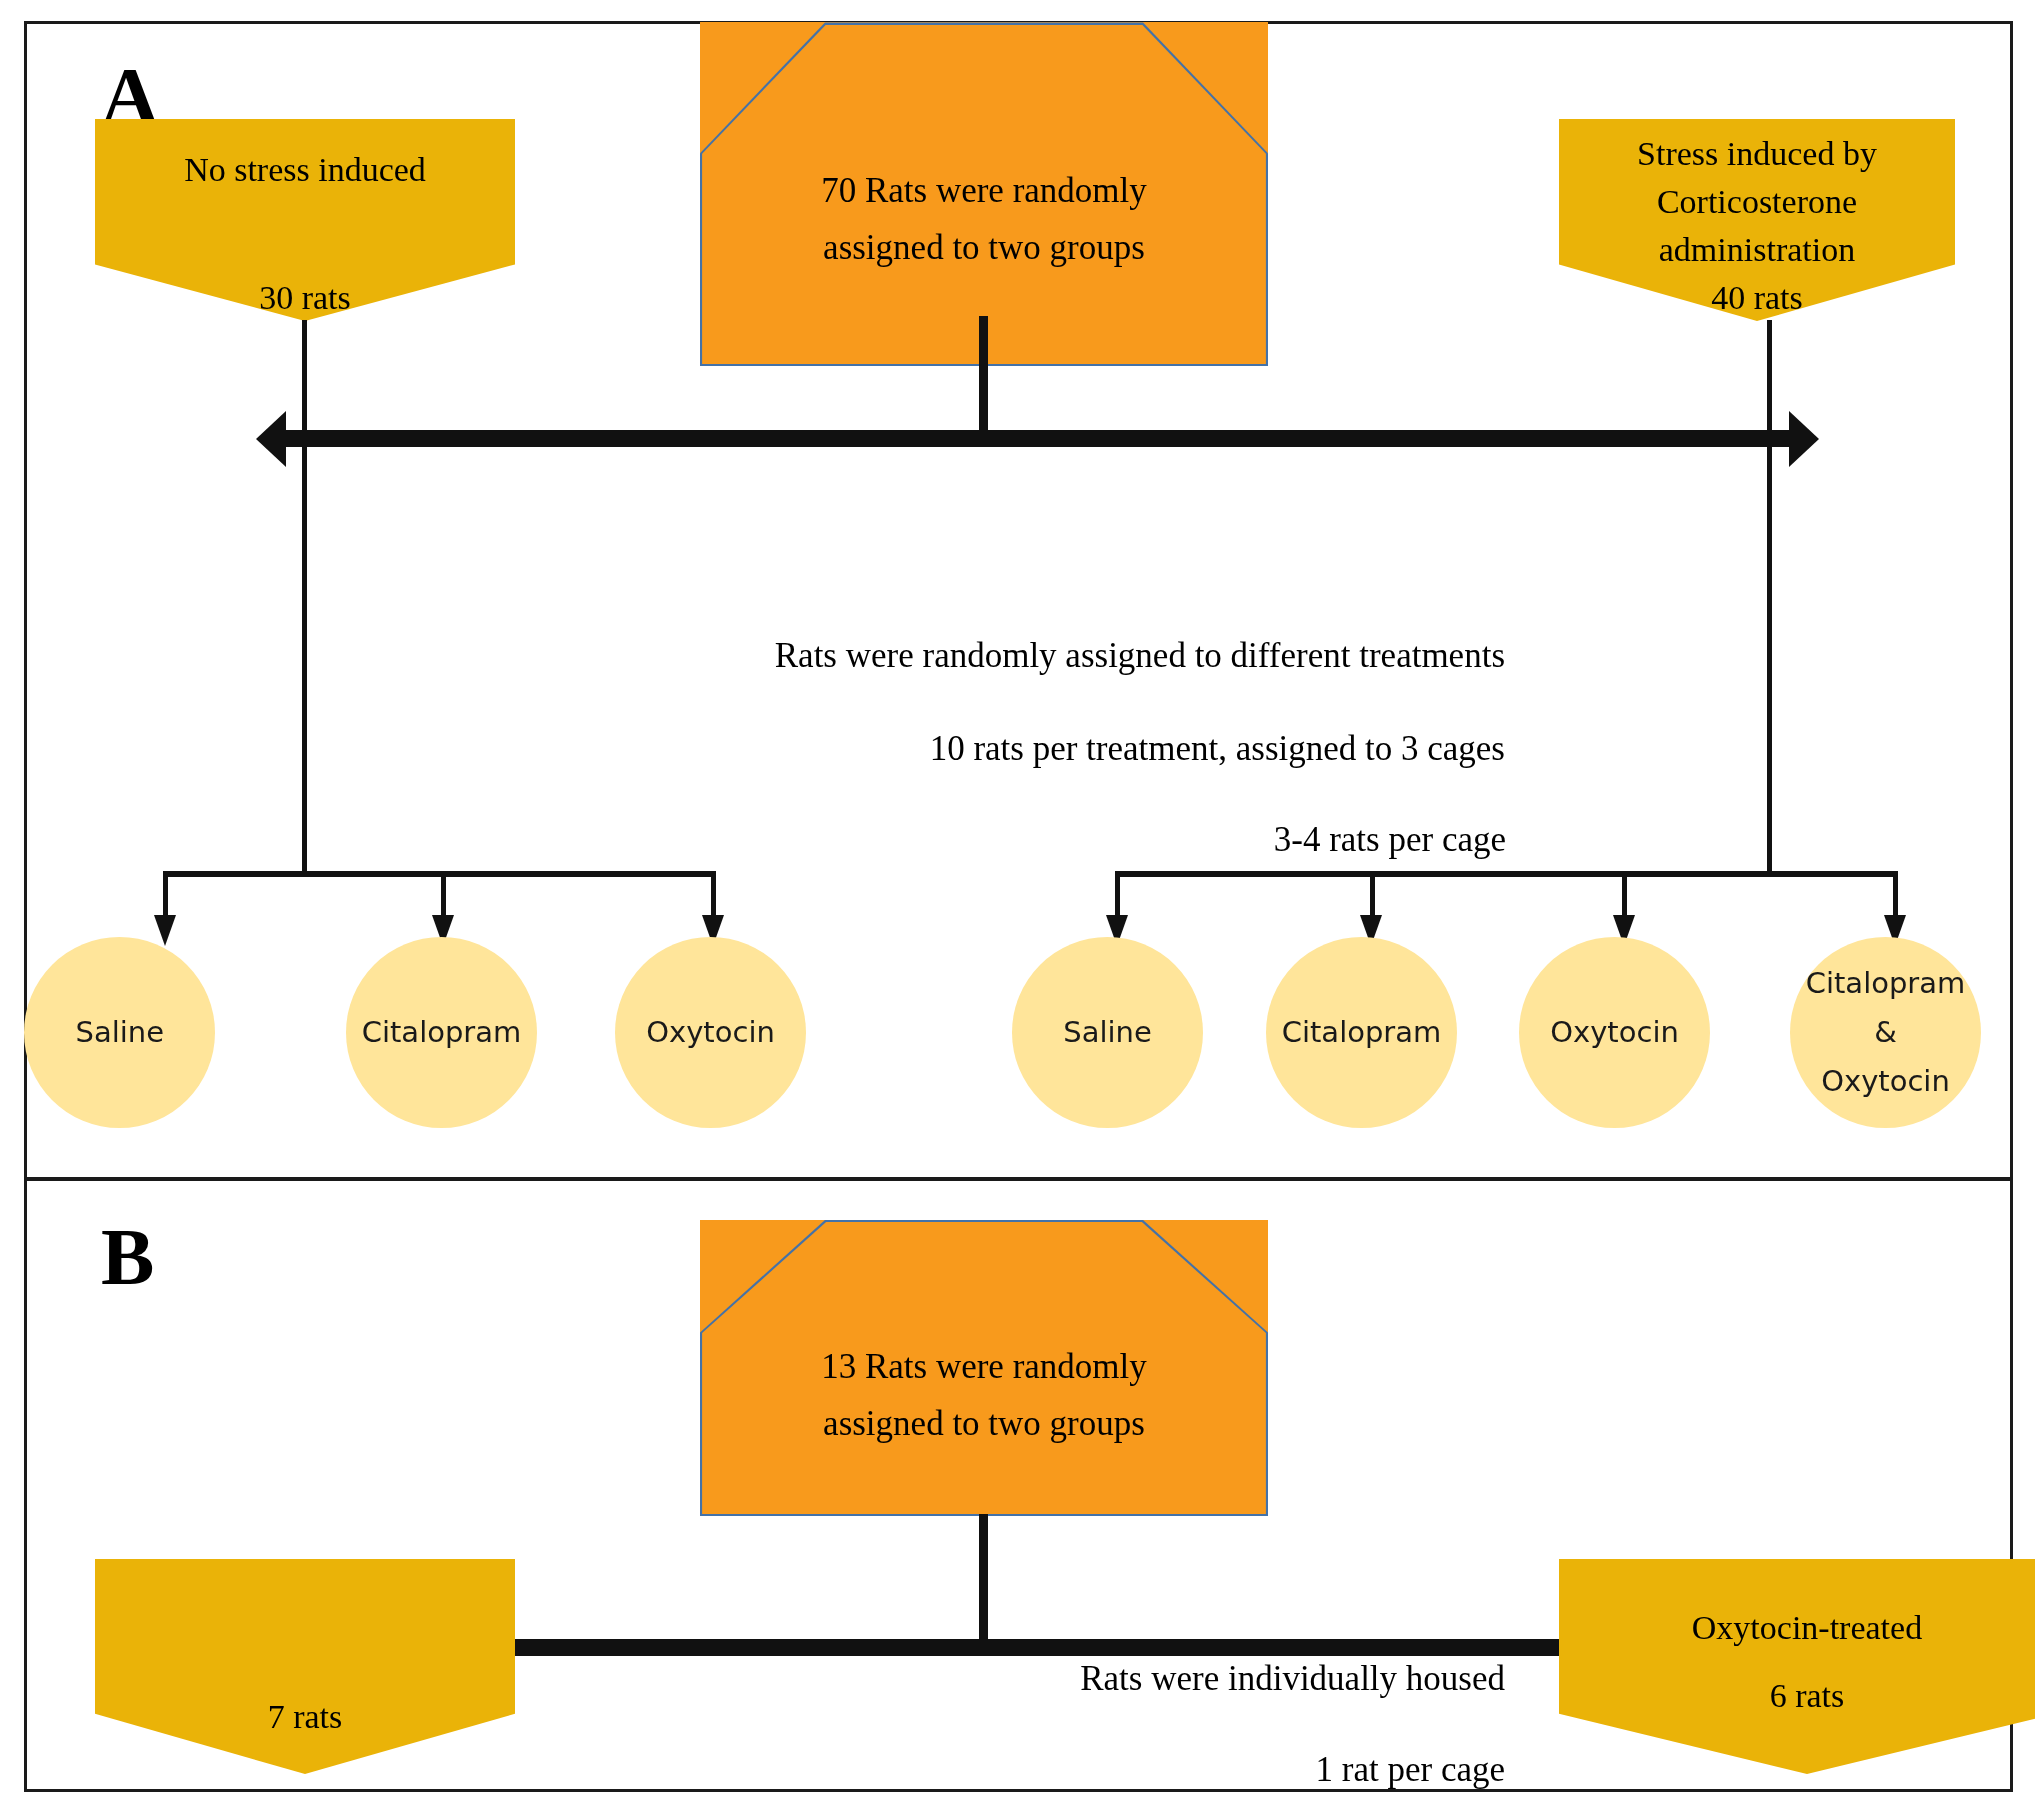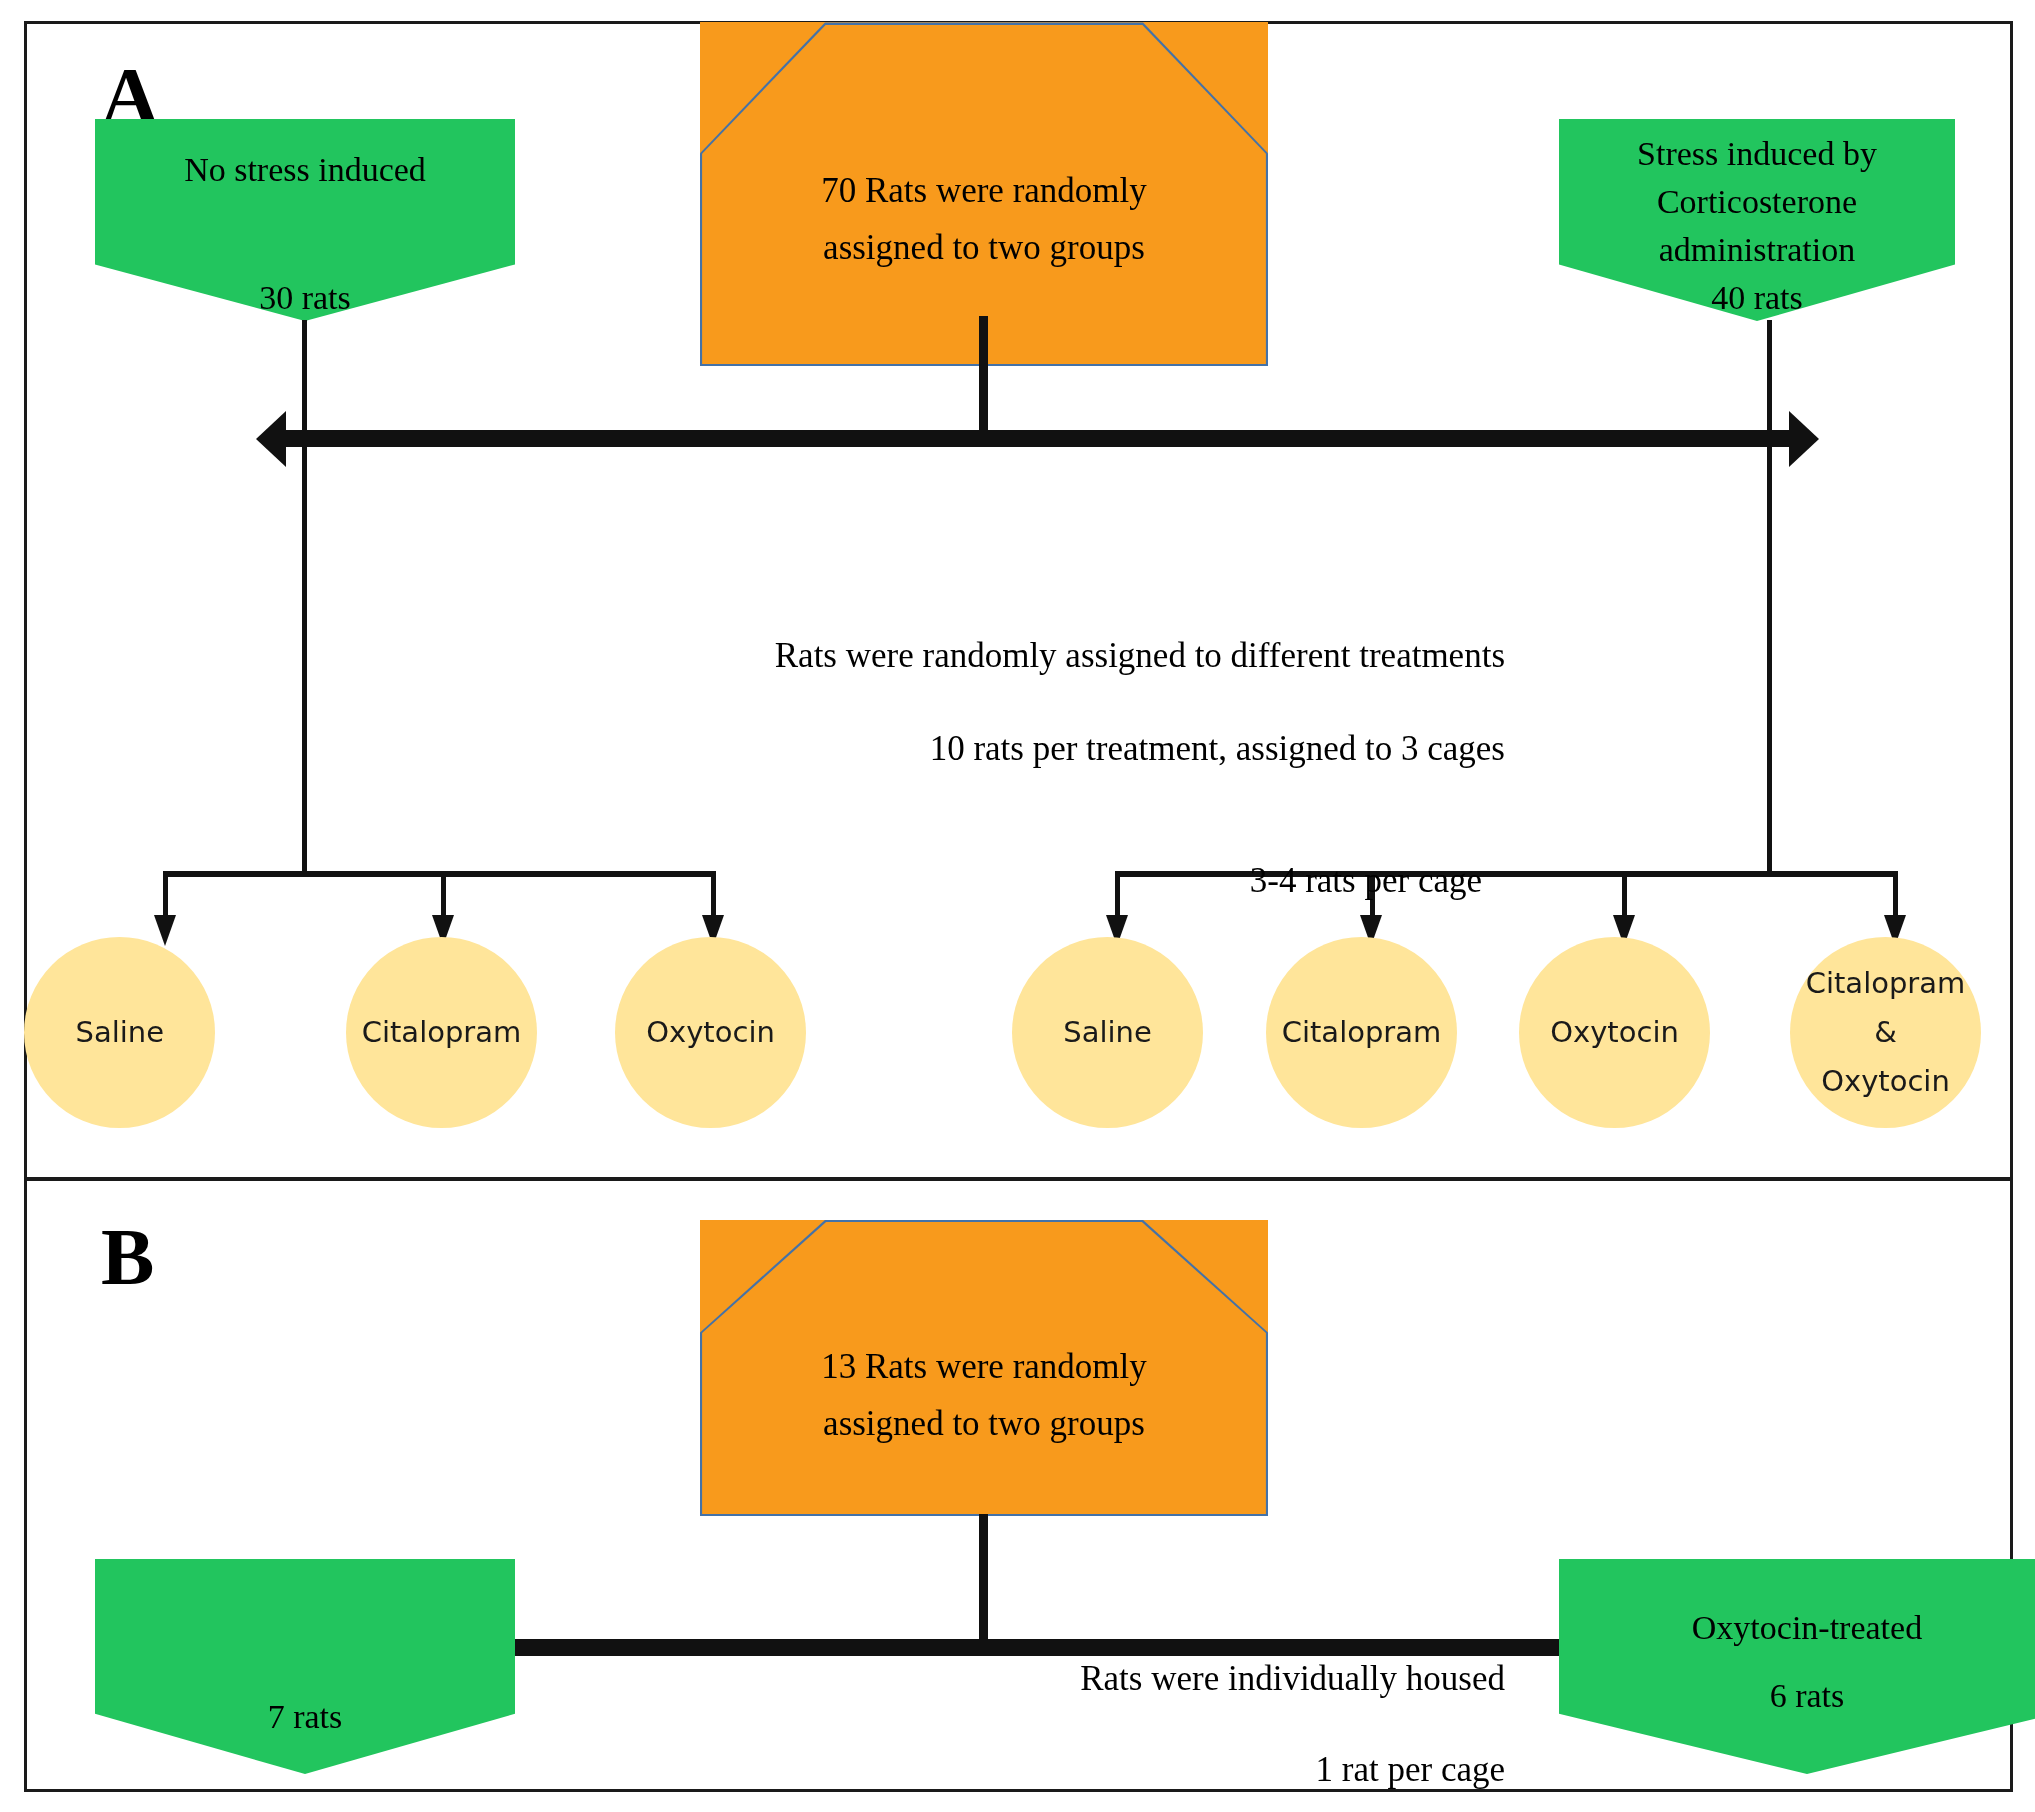--- a/index.html
+++ b/index.html
@@ -73,21 +73,21 @@
     width: 80%;
     font-size: 35px;
     line-height: 1.62;
     color: #000;
     text-align: center;
   }
 
   
   .banner {
     position: absolute;
-    background: #22c55e;
+    background: #eab308;
     -webkit-clip-path: polygon(0% 0%, 100% 0%, 100% 72%, 50% 100%, 0% 72%);
     clip-path: polygon(0% 0%, 100% 0%, 100% 72%, 50% 100%, 0% 72%);
   }
   .banner .banner-title {
     position: absolute;
     left: 4%; right: 4%;
     text-align: center;
     font-size: 34px;
     line-height: 1.42;
     color: #000;
@@ -220,21 +220,21 @@
     <div class="arrow-down" style="left:1333px; top:891px;"></div>
 
     <div class="vline" style="left:1595px; top:847px; width:4.8px; height:53px;"></div>
     <div class="arrow-down" style="left:1586px; top:891px;"></div>
 
     <div class="vline" style="left:1866px; top:847px; width:4.8px; height:53px;"></div>
     <div class="arrow-down" style="left:1857px; top:891px;"></div>
 
     <div class="note" style="left:425px; top:614px; width:1053px;">Rats were randomly assigned to different treatments</div>
     <div class="note" style="left:425px; top:707px; width:1053px;">10 rats per treatment, assigned to 3 cages</div>
-    <div class="note" style="left:402px; top:798px; width:1053px;margin-top:41px;">3-4 rats per cage</div>
+    <div class="note" style="left:426px; top:798px; width:1053px;">3-4 rats per cage</div>
 
     <div class="circle" style="left:-2.7px; top:913px; width:191px; height:191px;">
       <div class="circle-label">Saline</div>
     </div>
     <div class="circle" style="left:319px; top:913px; width:191px; height:191px;">
       <div class="circle-label">Citalopram</div>
     </div>
     <div class="circle" style="left:588px; top:913px; width:191px; height:191px;">
       <div class="circle-label">Oxytocin</div>
     </div>

